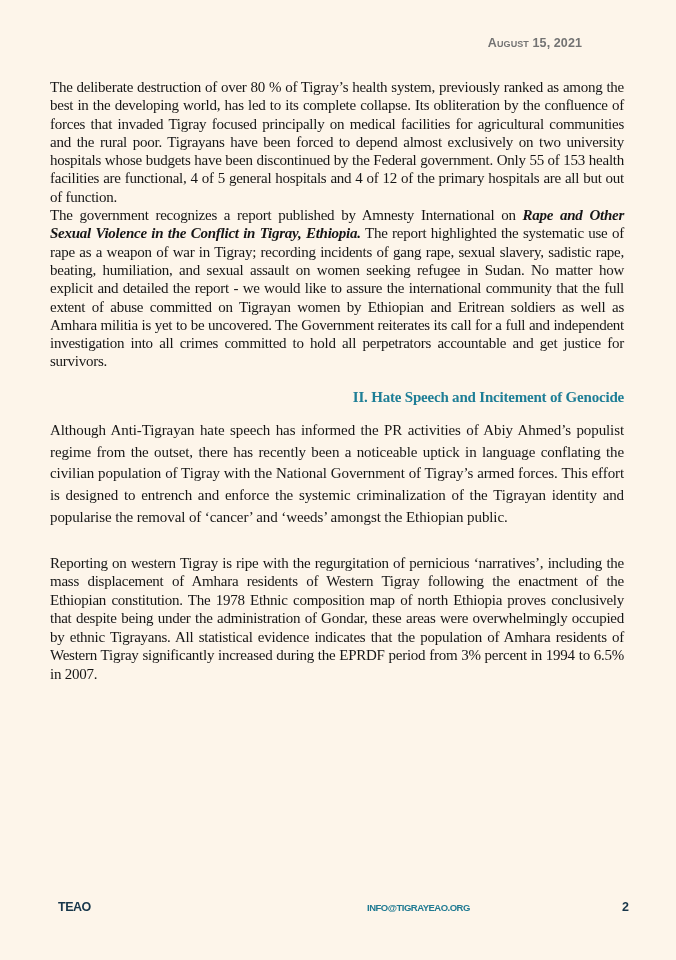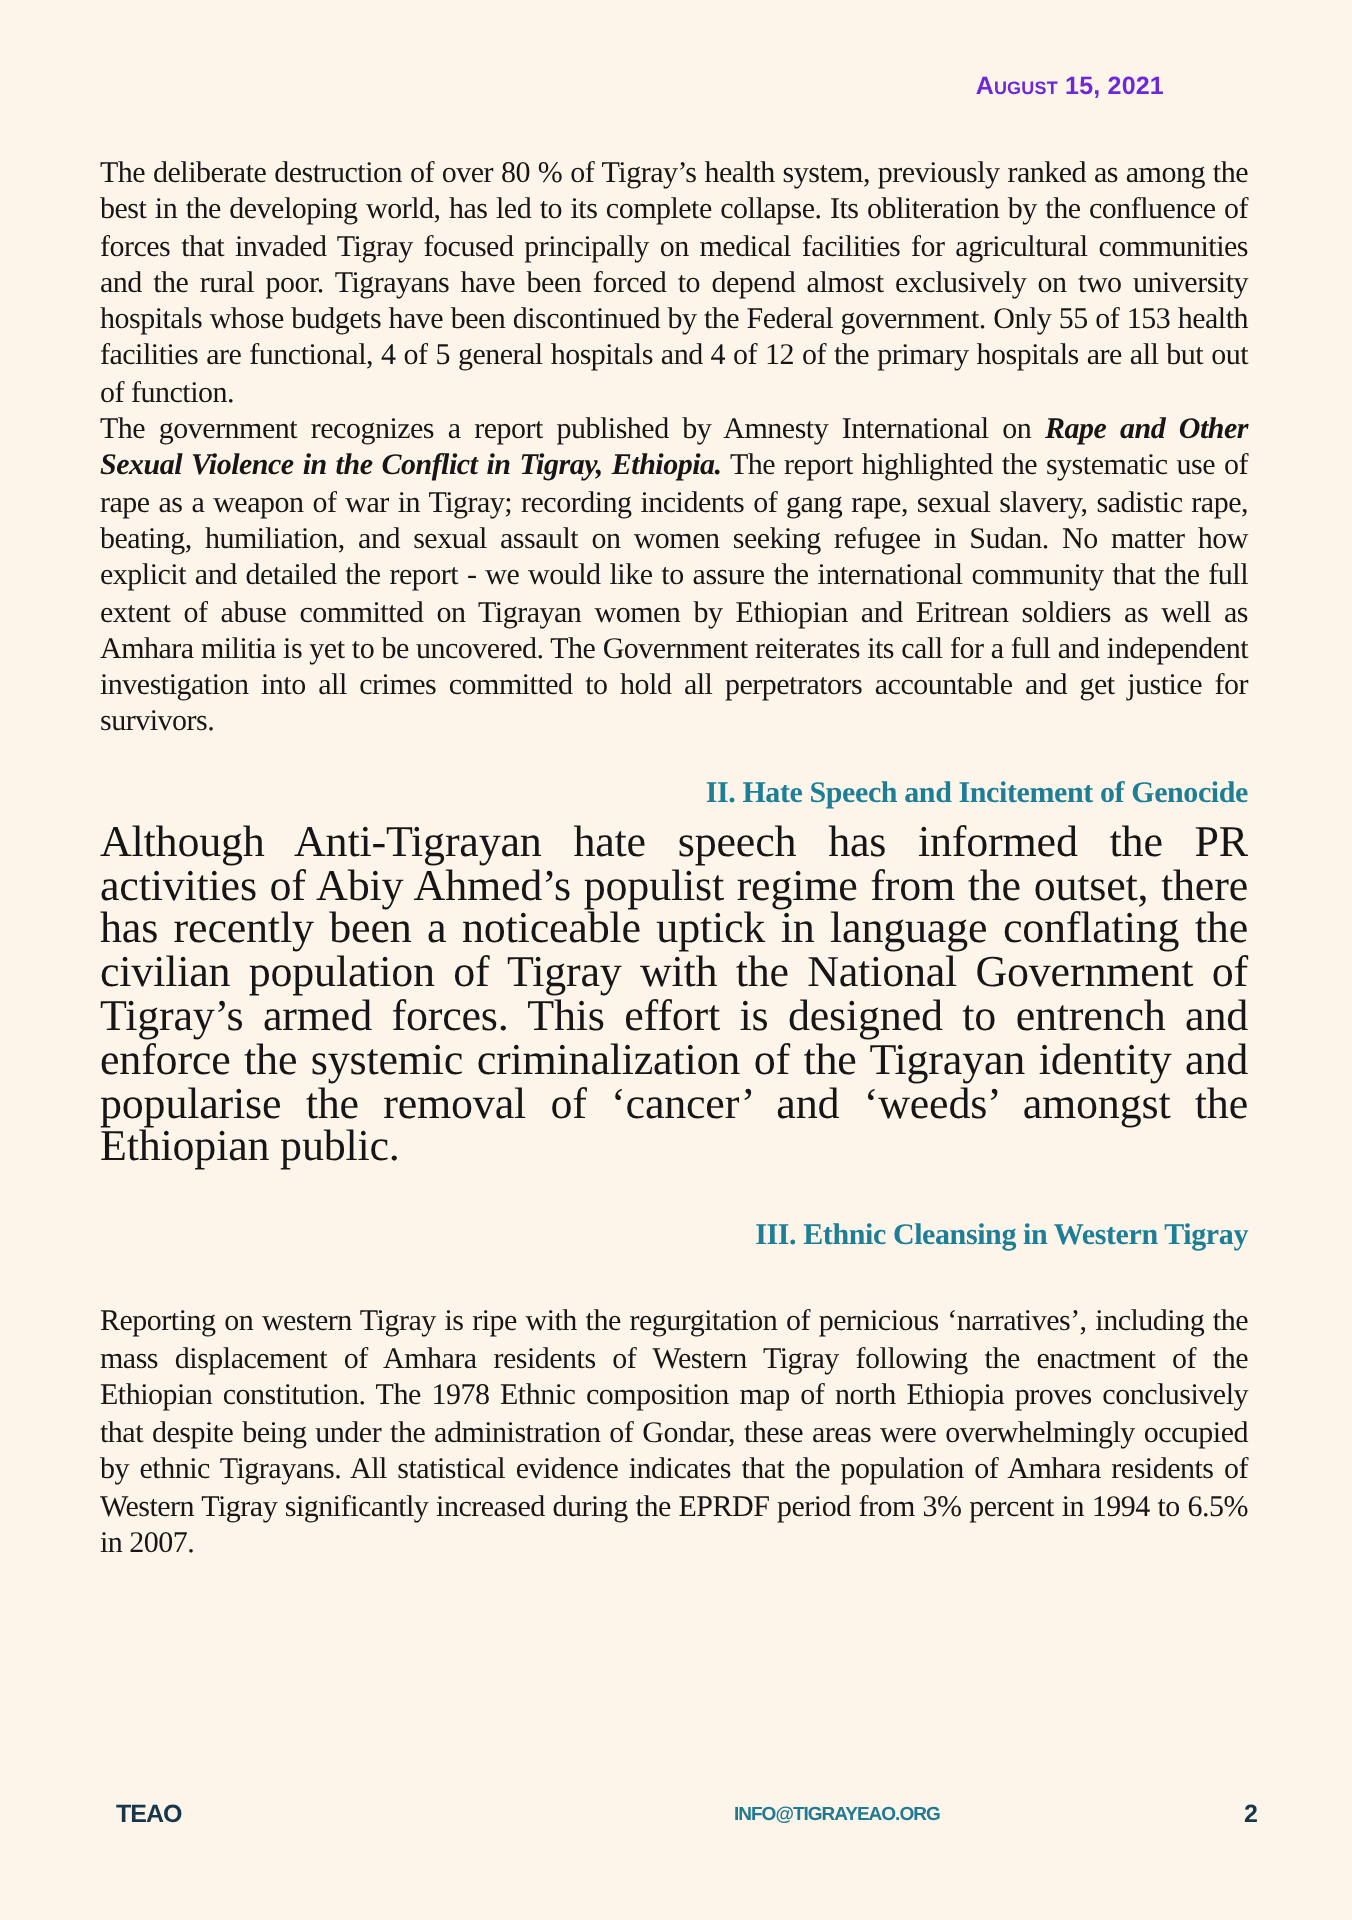--- a/index.html
+++ b/index.html
@@ -15,21 +15,21 @@
       font-family: "Liberation Serif", "DejaVu Serif", serif;
       color: #161616;
     }
     .page-date {
       position: absolute;
       top: 36px;
       right: 94px;
       font-family: "Liberation Sans", "DejaVu Sans", sans-serif;
       font-weight: bold;
       font-size: 12.5px;
-      color: #6d28d9;
+      color: #737373;
       font-variant: small-caps;
       letter-spacing: 0.1px;
     }
     .content {
       position: absolute;
       left: 50px;
       top: 78px;
       width: 574px;
     }
     p {
@@ -45,22 +45,22 @@
     .heading {
       font-weight: bold;
       color: #1e7e96;
       font-size: 15px;
       margin: 0;
       letter-spacing: -0.2px;
       text-align: right;
     }
     .h2 { margin-top: 18px; }
     .p3 {
-      margin-top: 4px;
-      font-size: 22px;
+      margin-top: 14px;
+      font-size: 15px;
       line-height: 21.8px;
       letter-spacing: -0.1px;
     }
     .h3 { margin-top: 26px; }
     .p4 { margin-top: 25px; line-height: 18.5px; }
     .p5 { margin-top: 22px; line-height: 18.6px; }
     .footer {
       position: absolute;
       top: 900px;
       left: 58px;
@@ -104,21 +104,20 @@
 
 <div class="content">
   <p class="p1">The deliberate destruction of over 80 % of Tigray’s health system, previously ranked as among the best in the developing world, has led to its complete collapse. Its obliteration by the confluence of forces that invaded Tigray focused principally on medical facilities for agricultural communities and the rural poor. Tigrayans have been forced to depend almost exclusively on two university hospitals whose budgets have been discontinued by the Federal government. Only 55 of 153 health facilities are functional, 4 of 5 general hospitals and 4 of 12 of the primary hospitals are all but out of function.</p>
 
   <p class="p2"><span>The government recognizes a report published by Amnesty International on </span><span class="report-title">Rape and Other Sexual Violence in the Conflict in Tigray, Ethiopia.</span><span> The report highlighted the systematic use of rape as a weapon of war in Tigray; recording incidents of gang rape, sexual slavery, sadistic rape, beating, humiliation, and sexual assault on women seeking refugee in Sudan. No matter how explicit and detailed the report - we would like to assure the international community that the full extent of abuse committed on Tigrayan women by Ethiopian and Eritrean soldiers as well as Amhara militia is yet to be uncovered. The Government reiterates its call for a full and independent investigation into all crimes committed to hold all perpetrators accountable and get justice for survivors.</span></p>
 
   <h2 class="heading h2">II. Hate Speech and Incitement of Genocide</h2>
 
   <p class="p3">Although Anti-Tigrayan hate speech has informed the PR activities of Abiy Ahmed’s populist regime from the outset, there has recently been a noticeable uptick in language conflating the civilian population of Tigray with the National Government of Tigray’s armed forces. This effort is designed to entrench and enforce the systemic criminalization of the Tigrayan identity and popularise the removal of ‘cancer’ and ‘weeds’ amongst the Ethiopian public.</p>
 
-  <h2 class="heading h3">III. Ethnic Cleansing in Western Tigray</h2>
 
   <p class="p4">Reporting on western Tigray is ripe with the regurgitation of pernicious ‘narratives’, including the mass displacement of Amhara residents of Western Tigray following the enactment of the Ethiopian constitution. The 1978 Ethnic composition map of north Ethiopia proves conclusively that despite being under the administration of Gondar, these areas were overwhelmingly occupied by ethnic Tigrayans. All statistical evidence indicates that the population of Amhara residents of Western Tigray significantly increased during the EPRDF period from 3% percent in 1994 to 6.5% in 2007.</p>
 
 </div>
 
 <div class="footer">
   <span class="footer-org">TEAO</span>
   <a class="footer-email" style="font-variant: small-caps; text-transform: uppercase;">info@tigrayeao.org</a>
   <span class="footer-page">2</span>
 </div>

